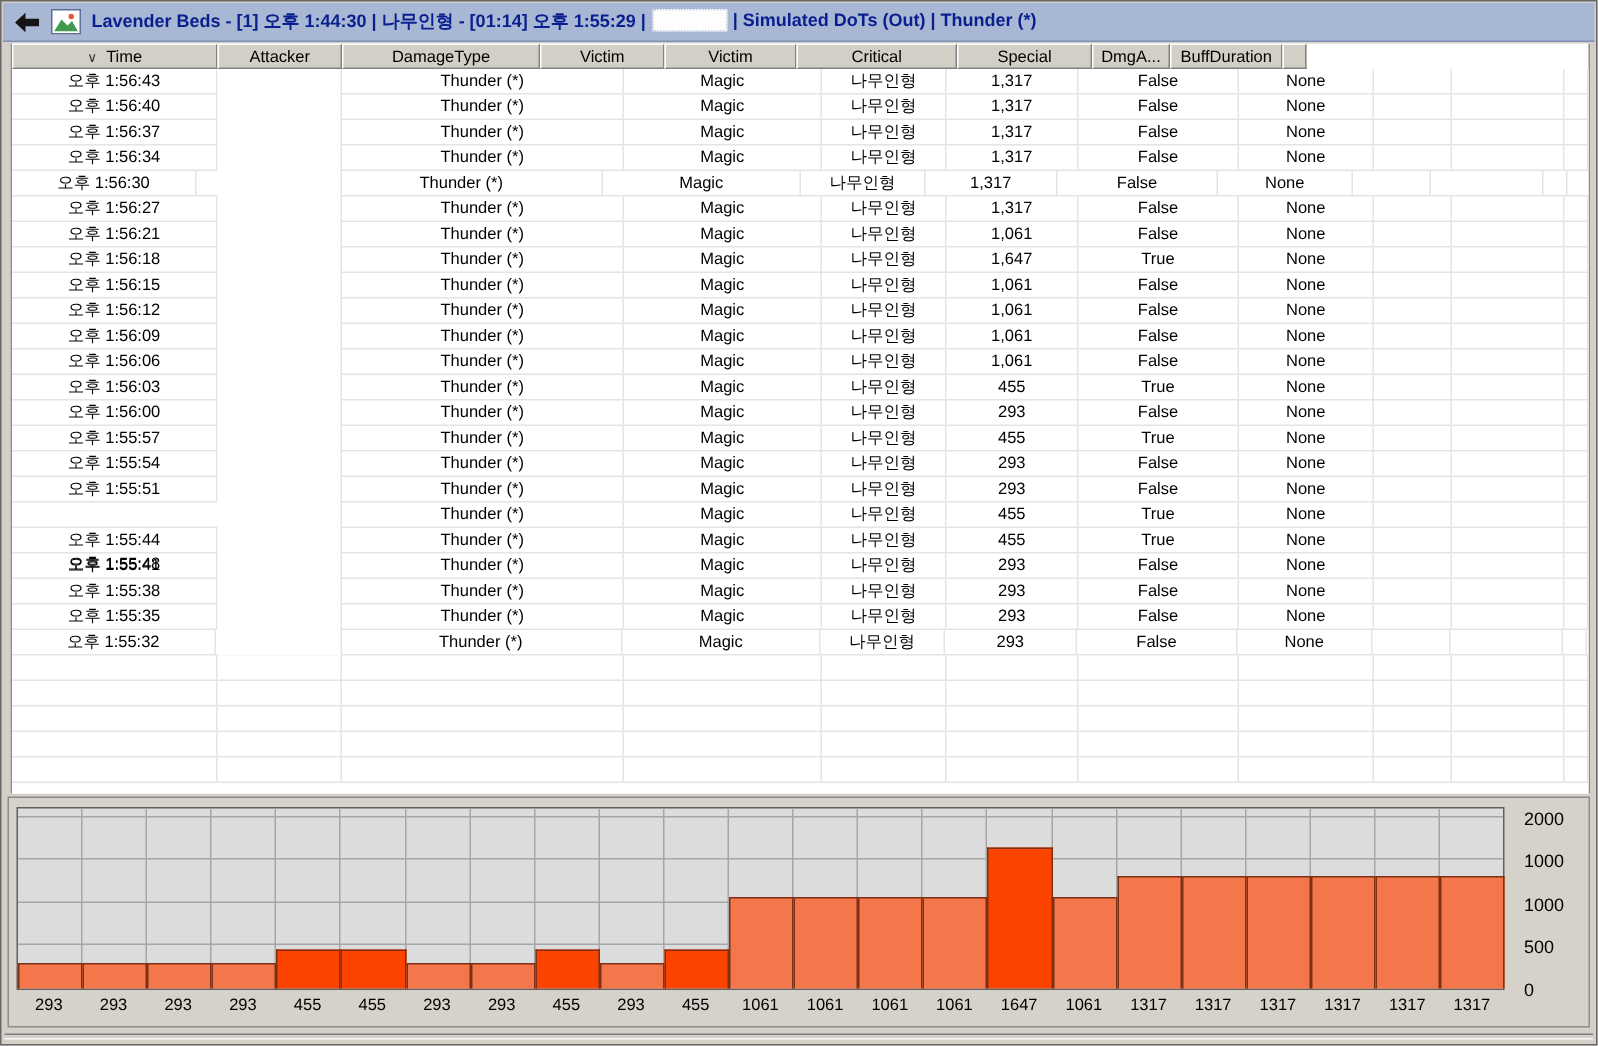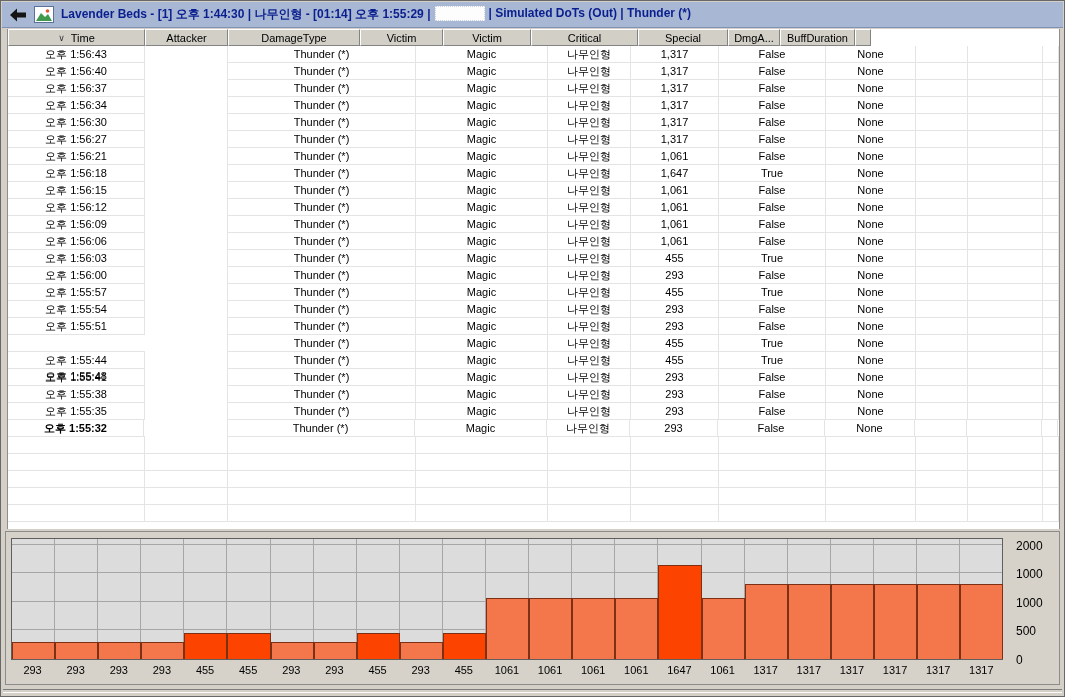--- a/index.html
+++ b/index.html
@@ -183,21 +183,21 @@
           <div class="cell" style="width: 132px;">Magic</div>
           <div class="cell" style="width: 83px;">나무인형</div>
           <div class="cell" style="width: 88px;">1,317</div>
           <div class="cell" style="width: 107px;">False</div>
           <div class="cell" style="width: 90px;">None</div>
           <div class="cell" style="width: 52px;"></div>
           <div class="cell" style="width: 75px;"></div>
           <div class="cell" style="width: 16px;"></div>
         </div>
         <div class="row">
-          <div class="cell" style="width: 137px;">오후 1:56:30</div>
+          <div class="cell" style="width: 123px;">오후 1:56:30</div>
           <div class="cell" style="width: 83px;"></div>
           <div class="cell" style="width: 188px;">Thunder (*)</div>
           <div class="cell" style="width: 132px;">Magic</div>
           <div class="cell" style="width: 83px;">나무인형</div>
           <div class="cell" style="width: 88px;">1,317</div>
           <div class="cell" style="width: 107px;">False</div>
           <div class="cell" style="width: 90px;">None</div>
           <div class="cell" style="width: 52px;"></div>
           <div class="cell" style="width: 75px;"></div>
           <div class="cell" style="width: 16px;"></div>
@@ -417,21 +417,21 @@
           <div class="cell" style="width: 132px;">Magic</div>
           <div class="cell" style="width: 83px;">나무인형</div>
           <div class="cell" style="width: 88px;">293</div>
           <div class="cell" style="width: 107px;">False</div>
           <div class="cell" style="width: 90px;">None</div>
           <div class="cell" style="width: 52px;"></div>
           <div class="cell" style="width: 75px;"></div>
           <div class="cell" style="width: 16px;"></div>
         </div>
         <div class="row">
-          <div class="cell" style="width: 136px; font-weight: bold;">오후 1:55:32</div>
+          <div class="cell" style="width: 136px;">오후 1:55:32</div>
           <div class="cell" style="width: 83px;"></div>
           <div class="cell" style="width: 188px;">Thunder (*)</div>
           <div class="cell" style="width: 132px;">Magic</div>
           <div class="cell" style="width: 83px;">나무인형</div>
           <div class="cell" style="width: 88px;">293</div>
           <div class="cell" style="width: 107px;">False</div>
           <div class="cell" style="width: 90px;">None</div>
           <div class="cell" style="width: 52px;"></div>
           <div class="cell" style="width: 75px;"></div>
           <div class="cell" style="width: 16px;"></div>

